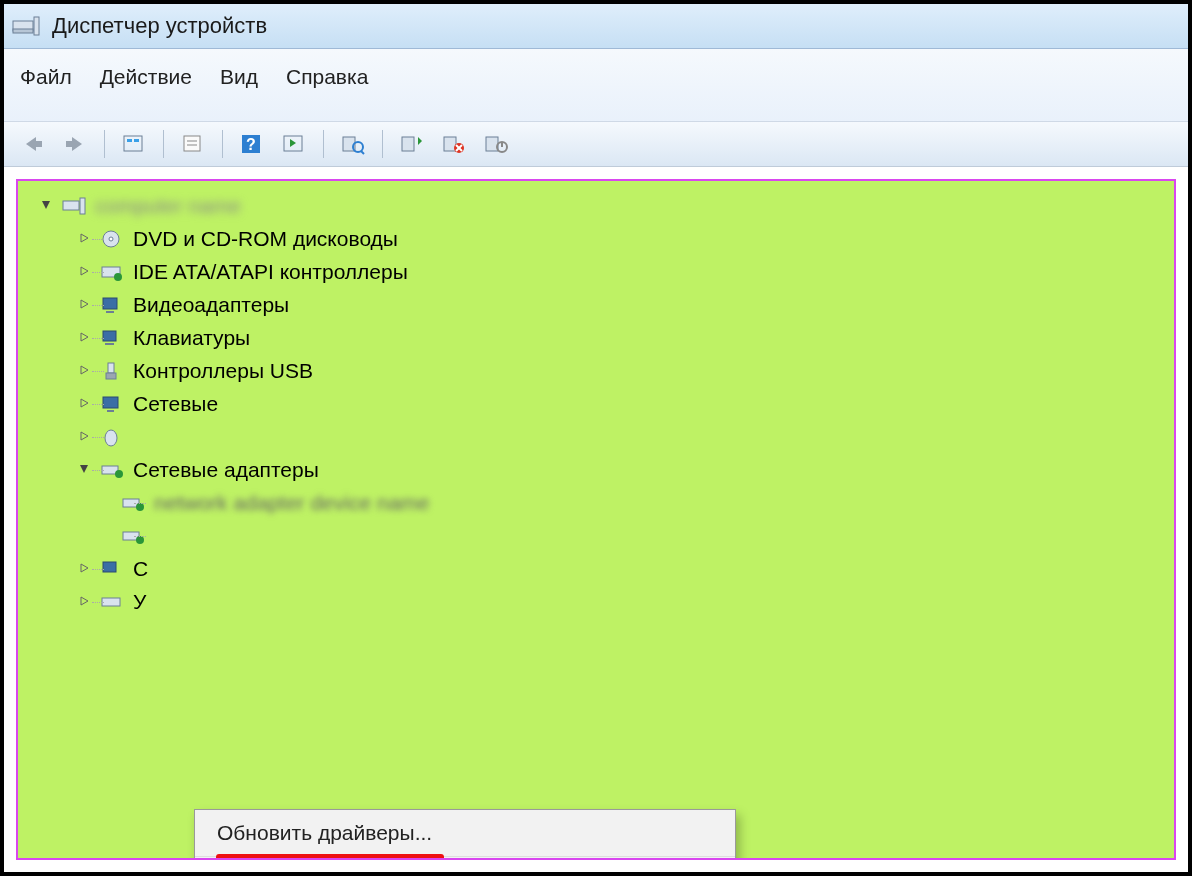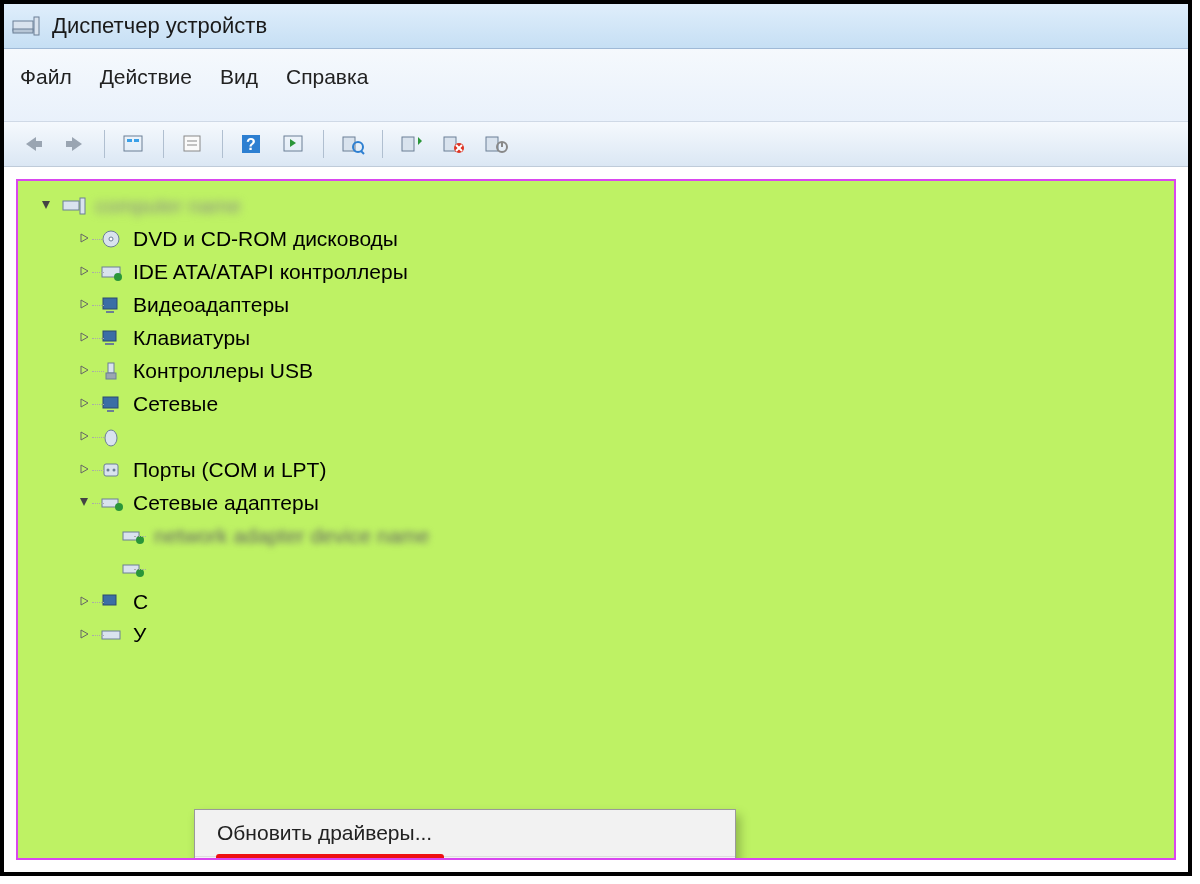--- a/index.html
+++ b/index.html
@@ -244,35 +244,20 @@
             </span>
         <span class="devicon">
               <svg width="24" height="20">
                 <ellipse cx="11" cy="11" rx="6" ry="8" fill="#d9e3ee" stroke="#6b7f95"></ellipse>
               </svg>
             </span>
       </div>
       <div class="node lvl1">
         <span class="exp">
               <svg width="11" height="11">
-                <path d="M2 1 L9 5 L2 9 Z" fill="none" stroke="#666"></path>
-              </svg>
-            </span>
-        <span class="devicon">
-              <svg width="24" height="20">
-                <rect x="4" y="4" width="14" height="12" rx="2" fill="#d9e3ee" stroke="#6b7f95"></rect>
-                <circle cx="8" cy="10" r="1.5" fill="#6b7f95"></circle>
-                <circle cx="14" cy="10" r="1.5" fill="#6b7f95"></circle>
-              </svg>
-            </span>
-        <span class="label">Порты (COM и LPT)</span>
-      </div>
-      <div class="node lvl1">
-        <span class="exp">
-              <svg width="11" height="11">
                 <path d="M1 1 L9 1 L5 9 Z" fill="#444"></path>
               </svg>
             </span>
         <span class="devicon">
               <svg width="24" height="20">
                 <rect x="2" y="6" width="16" height="8" fill="#d9e3ee" stroke="#6b7f95"></rect>
                 <circle cx="19" cy="14" r="4" fill="#2a9639"></circle>
               </svg>
             </span>
         <span class="label">Сетевые адаптеры</span>

